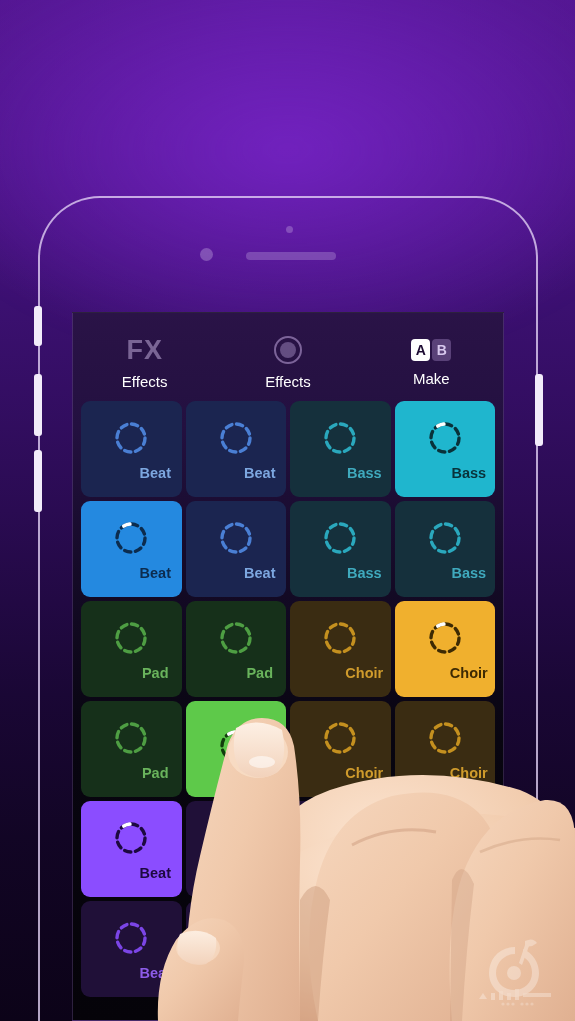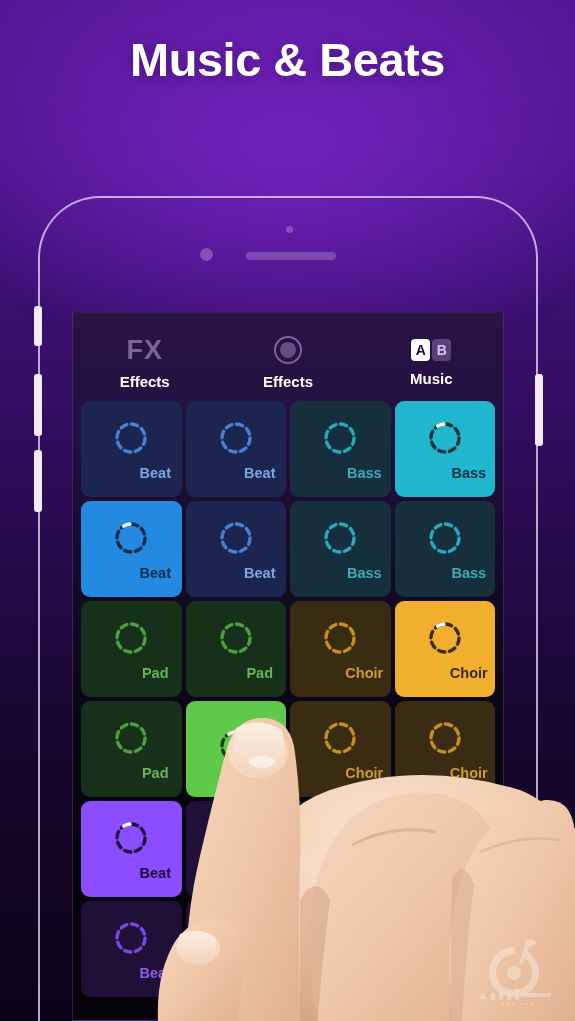--- a/index.html
+++ b/index.html
@@ -81,21 +81,21 @@
 
   
   .toolbar {
     display:flex; height:88px; padding-top:12px;
   }
   .tool {
     flex:1; display:flex; flex-direction:column;
     align-items:center; justify-content:center; gap:9px;
   }
   .tool-label {
-    color:#ffffff; font-size:15px; font-weight:bold;
+    color:#ffffff; font-size:15px; font-weight:normal;
   }
   .fx-glyph {
     color:rgba(190,170,215,0.55); font-size:27px;
     font-weight:bold; letter-spacing:1px; line-height:1;
   }
   .rec-glyph {
     width:28px; height:28px; border-radius:50%;
     border:2px solid rgba(176,150,205,0.62);
     display:flex; align-items:center; justify-content:center;
   }
@@ -141,21 +141,20 @@
   }
 </style>
 </head>
 <body>
 
 <div class="bg">
   <div class="bg-glow"></div>
 </div>
 
 <div class="headline">
-  <span class="l2">Music &amp; Beats</span>
 </div>
 
 <div class="phone">
   <div class="phone-cam"></div>
   <div class="phone-sensor"></div>
   <div class="phone-speaker"></div>
   <div class="btn-side btn-mute"></div>
   <div class="btn-side btn-volup"></div>
   <div class="btn-side btn-voldn"></div>
   <div class="btn-side btn-power"></div>
@@ -172,21 +171,21 @@
       <div class="rec-glyph">
         <div class="rec-dot"></div>
       </div>
       <div class="tool-label">Effects</div>
     </div>
     <div class="tool">
       <div class="ab-glyph">
         <div class="ab-box on">A</div>
         <div class="ab-box off">B</div>
       </div>
-      <div class="tool-label">Music</div>
+      <div class="tool-label">Make</div>
     </div>
   </div>
 
   <div class="grid" id="pad-grid">
       <div class="pad" style="background: rgb(27, 37, 80);">
         <div class="ring">
           <svg width="40" height="40" viewBox="0 0 40 40">
             <circle cx="20" cy="20" r="14" fill="none" stroke="#4a7fd4" stroke-width="3.4" stroke-linecap="round" stroke-dasharray="6.4 4.6"></circle>
           </svg>
         </div>

